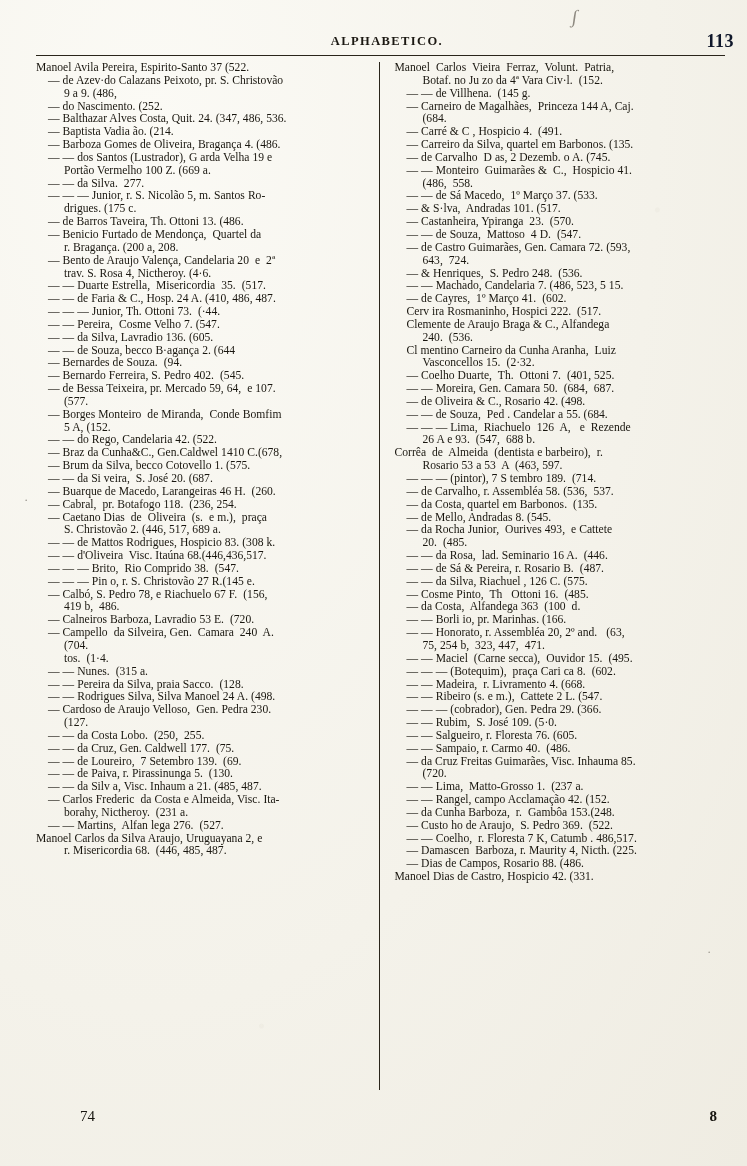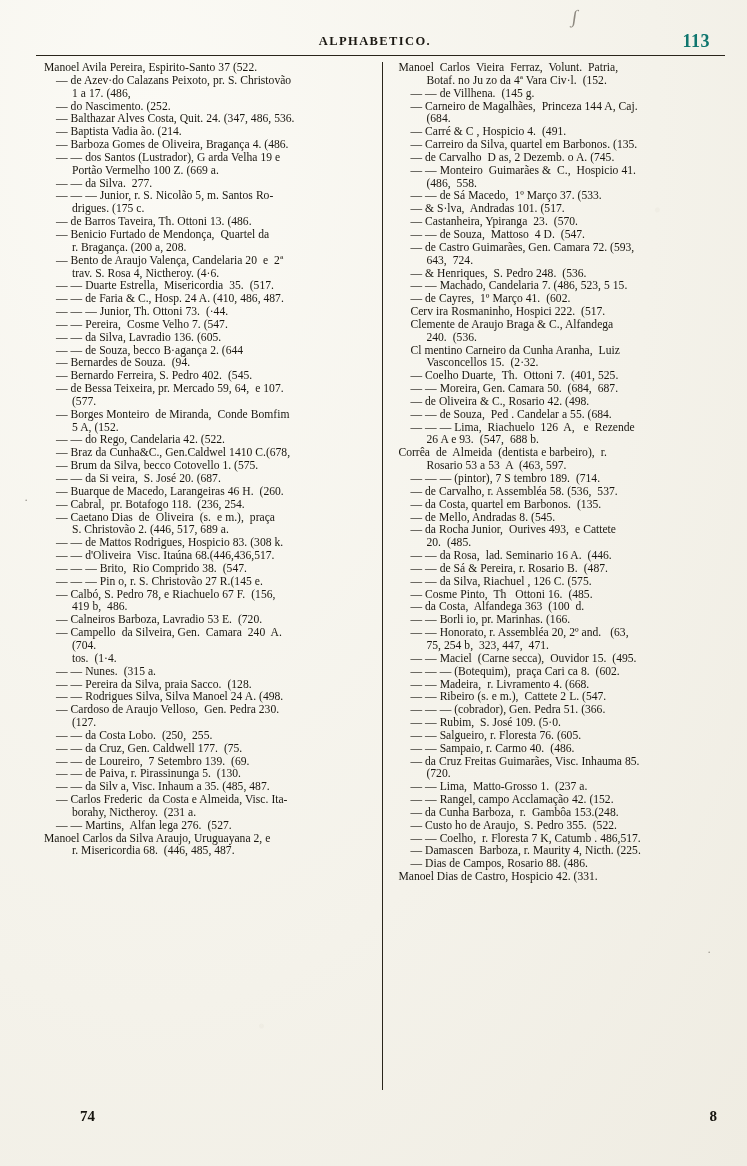--- a/index.html
+++ b/index.html
@@ -39,41 +39,41 @@
     position: absolute;
     left: 0; top: 0;
     width: 747px;
     height: 1166px;
   }
   
   .runhead {
     position: absolute;
     top: 34px;
     left: 40px;
-    right: 37px;
+    right: 13px;
     height: 20px;
   }
   .runhead .title {
     position: absolute;
     left: 50%;
     transform: translateX(-50%);
     font-size: 12.5px;
     letter-spacing: 1.4px;
     font-weight: bold;
     font-family: "Liberation Serif", serif;
     color: #1b1812;
   }
   .runhead .folio {
     position: absolute;
     right: 0;
     top: -3px;
     font-size: 18px;
     font-weight: bold;
     letter-spacing: 0.5px;
-    color: #0f766e;
+    color: #0f172a;
   }
   .rule {
     position: absolute;
     left: 36px;
     right: 22px;
     top: 55px;
     border-top: 1px solid #2a251b;
   }
   
   .columns {
@@ -83,21 +83,21 @@
     width: 686px;
     height: 1032px;
     display: flex;
     gap: 0;
   }
   .col {
     width: 340px;
     padding-right: 4px;
     box-sizing: border-box;
   }
-  .col.left { padding-right: 10px; margin-left: 8px; }
+  .col.left { padding-right: 10px; }
   .col.right { padding-left: 12px; }
   .divider {
     width: 0;
     border-left: 1px solid #2a251b;
     margin: 0 3px;
     height: 1028px;
   }
   .entry {
     font-size: 11.6px;
     line-height: 12.85px;
@@ -124,21 +124,21 @@
     position: absolute;
     left: 36px;
     right: 22px;
     top: 1108px;
     height: 26px;
   }
   .footer .sig-left {
     position: absolute;
     left: 44px;
     font-size: 15px;
-    font-weight: bold;
+    font-weight: normal;
     color: #17150f;
   }
   .footer .sig-right {
     position: absolute;
     right: 8px;
     font-size: 15px;
     font-weight: bold;
     color: #17150f;
   }
   
@@ -166,21 +166,21 @@
   <div class="rule"></div>
 
   <span class="mark m1">∫</span>
   <span class="mark m2">·</span>
   <span class="mark m3">·</span>
 
   <div class="columns">
     <div class="col left" id="col-left">
         <p class="entry flush">Manoel Avila Pereira, Espirito-Santo 37 (522.</p>
         <p class="entry hang">— de Azev·do Calazans Peixoto, pr. S. Christovão</p>
-        <p class="entry cont">1 a 17. (486,</p>
+        <p class="entry cont">9 a 9. (486,</p>
         <p class="entry hang">— do Nascimento. (252.</p>
         <p class="entry hang">— Balthazar Alves Costa, Quit. 24. (347, 486, 536.</p>
         <p class="entry hang">— Baptista Vadia ão. (214.</p>
         <p class="entry hang">— Barboza Gomes de Oliveira, Bragança 4. (486.</p>
         <p class="entry hang">— — dos Santos (Lustrador), G arda Velha 19 e</p>
         <p class="entry cont">Portão Vermelho 100 Z. (669 a.</p>
         <p class="entry hang">— — da Silva.  277.</p>
         <p class="entry hang">— — — Junior, r. S. Nicolão 5, m. Santos Ro-</p>
         <p class="entry cont">drigues. (175 c.</p>
         <p class="entry hang">— de Barros Taveira, Th. Ottoni 13. (486.</p>
@@ -220,21 +220,21 @@
         <p class="entry cont">tos.  (1·4.</p>
         <p class="entry hang">— — Nunes.  (315 a.</p>
         <p class="entry hang">— — Pereira da Silva, praia Sacco.  (128.</p>
         <p class="entry hang">— — Rodrigues Silva, Silva Manoel 24 A. (498.</p>
         <p class="entry hang">— Cardoso de Araujo Velloso,  Gen. Pedra 230.</p>
         <p class="entry cont">(127.</p>
         <p class="entry hang">— — da Costa Lobo.  (250,  255.</p>
         <p class="entry hang">— — da Cruz, Gen. Caldwell 177.  (75.</p>
         <p class="entry hang">— — de Loureiro,  7 Setembro 139.  (69.</p>
         <p class="entry hang">— — de Paiva, r. Pirassinunga 5.  (130.</p>
-        <p class="entry hang">— — da Silv a, Visc. Inhaum a 35. (485, 487.</p>
+        <p class="entry hang">— — da Silv a, Visc. Inhaum a 21. (485, 487.</p>
         <p class="entry hang">— Carlos Frederic  da Costa e Almeida, Visc. Ita-</p>
         <p class="entry cont">borahy, Nictheroy.  (231 a.</p>
         <p class="entry hang">— — Martins,  Alfan lega 276.  (527.</p>
         <p class="entry flush">Manoel Carlos da Silva Araujo, Uruguayana 2, e</p>
         <p class="entry cont">r. Misericordia 68.  (446, 485, 487.</p>
       </div>
     <div class="divider"></div>
     <div class="col right" id="col-right">
         <p class="entry flush">Manoel  Carlos  Vieira  Ferraz,  Volunt.  Patria,</p>
         <p class="entry cont">Botaf. no Ju zo da 4ª Vara Civ·l.  (152.</p>
@@ -279,30 +279,30 @@
         <p class="entry hang">— — da Silva, Riachuel , 126 C. (575.</p>
         <p class="entry hang">— Cosme Pinto,  Th   Ottoni 16.  (485.</p>
         <p class="entry hang">— da Costa,  Alfandega 363  (100  d.</p>
         <p class="entry hang">— — Borli io, pr. Marinhas. (166.</p>
         <p class="entry hang">— — Honorato, r. Assembléa 20, 2º and.   (63,</p>
         <p class="entry cont">75, 254 b,  323, 447,  471.</p>
         <p class="entry hang">— — Maciel  (Carne secca),  Ouvidor 15.  (495.</p>
         <p class="entry hang">— — — (Botequim),  praça Cari ca 8.  (602.</p>
         <p class="entry hang">— — Madeira,  r. Livramento 4. (668.</p>
         <p class="entry hang">— — Ribeiro (s. e m.),  Cattete 2 L. (547.</p>
-        <p class="entry hang">— — — (cobrador), Gen. Pedra 51. (366.</p>
+        <p class="entry hang">— — — (cobrador), Gen. Pedra 29. (366.</p>
         <p class="entry hang">— — Rubim,  S. José 109. (5·0.</p>
         <p class="entry hang">— — Salgueiro, r. Floresta 76. (605.</p>
         <p class="entry hang">— — Sampaio, r. Carmo 40.  (486.</p>
         <p class="entry hang">— da Cruz Freitas Guimarães, Visc. Inhauma 85.</p>
         <p class="entry cont">(720.</p>
         <p class="entry hang">— — Lima,  Matto-Grosso 1.  (237 a.</p>
         <p class="entry hang">— — Rangel, campo Acclamação 42. (152.</p>
         <p class="entry hang">— da Cunha Barboza,  r.  Gambôa 153.(248.</p>
-        <p class="entry hang">— Custo ho de Araujo,  S. Pedro 355.  (522.</p>
+        <p class="entry hang">— Custo ho de Araujo,  S. Pedro 369.  (522.</p>
         <p class="entry hang">— — Coelho,  r. Floresta 7 K, Catumb . 486,517.</p>
         <p class="entry hang">— Damascen  Barboza, r. Maurity 4, Nicth. (225.</p>
         <p class="entry hang">— Dias de Campos, Rosario 88. (486.</p>
         <p class="entry flush">Manoel Dias de Castro, Hospicio 42. (331.</p>
       </div>
   </div>
 
   <div class="footer">
     <span class="sig-left">74</span>
     <span class="sig-right">8</span>

